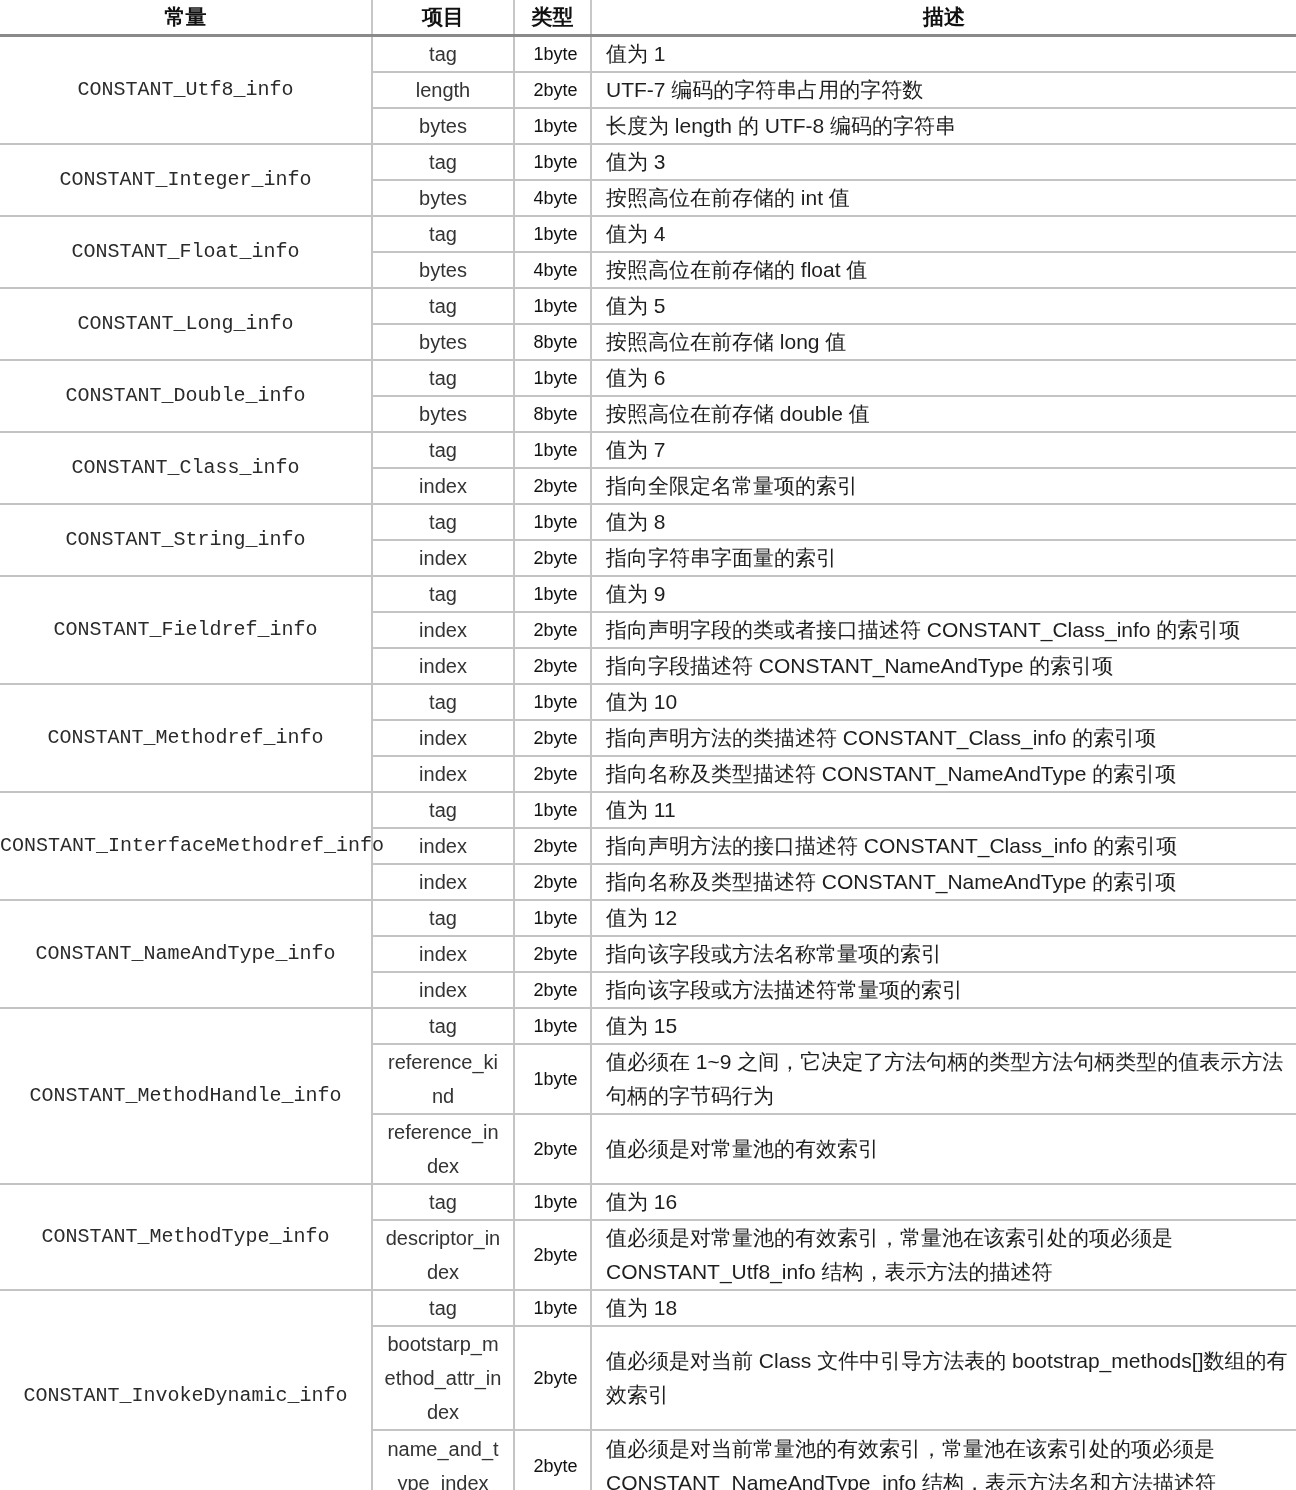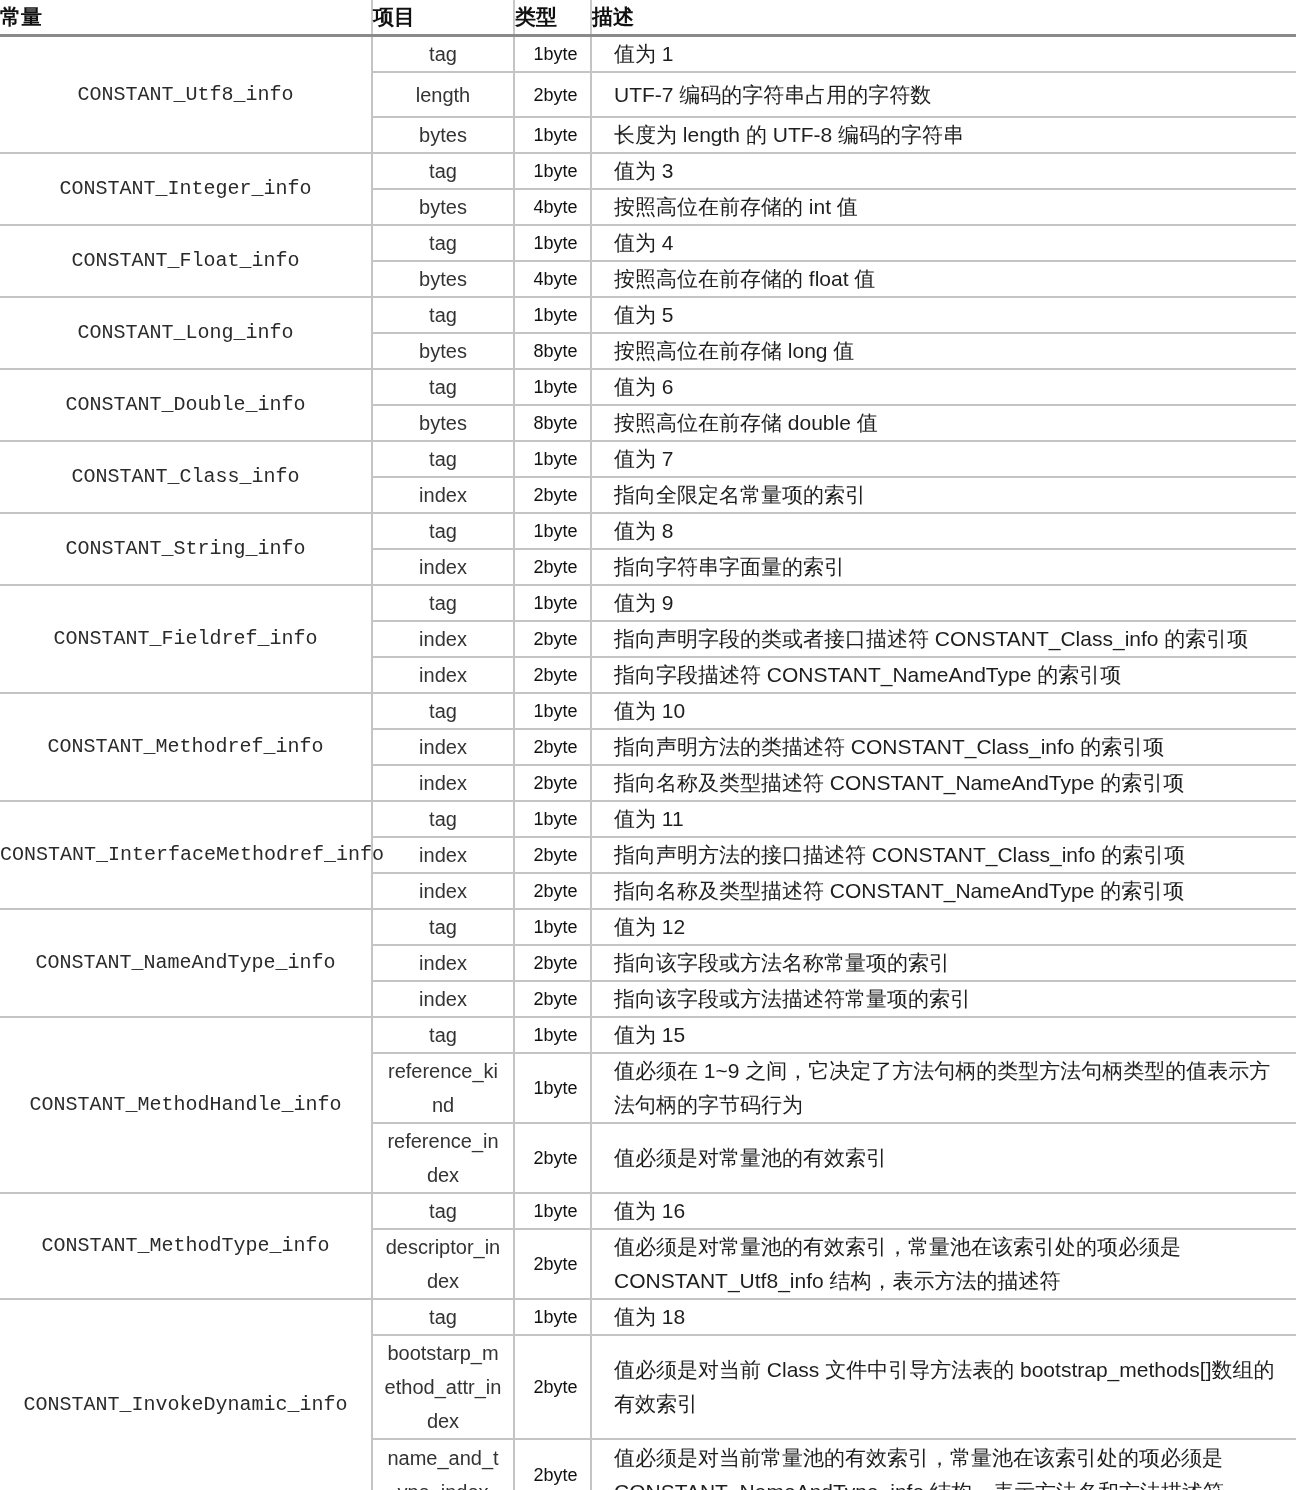--- a/index.html
+++ b/index.html
@@ -18,21 +18,21 @@
     table.ct col.c2 { width: 77px; }
     table.ct col.c3 { width: 705px; }
     table.ct th {
       height: 34px;
       font-weight: bold;
       font-size: 21px;
       color: #111111;
       border-left: 2px solid #c8c8c8;
       border-bottom: 3px solid #8a8a8a;
       padding: 0;
-      text-align: left;
+      text-align: center;
       vertical-align: middle;
     }
     table.ct th:first-child { border-left: none; }
     table.ct td {
       border-top: 2px solid #c4c4c4;
       border-left: 2px solid #c4c4c4;
       padding: 0;
       vertical-align: middle;
       line-height: 34px;
     }
@@ -52,21 +52,21 @@
       margin-top: 28px;
     }
     table.ct td.type {
       text-align: center;
       font-size: 18px;
       color: #111111;
       padding-left: 6px;
     }
     table.ct td.desc {
       text-align: left;
-      padding-left: 22px;
+      padding-left: 14px;
       padding-right: 8px;
       font-size: 21px;
       color: #1e1e1e;
     }
   </style>
 </head>
 <body>
 
 <table class="ct">
   <colgroup>
@@ -84,21 +84,21 @@
     </tr>
   </thead>
   <tbody>
 
     <tr style="height:36px">
       <td class="name" rowspan="3">CONSTANT_Utf8_info</td>
       <td class="item">tag</td>
       <td class="type">1byte</td>
       <td class="desc">值为 1</td>
     </tr>
-    <tr style="height:45px">
+    <tr style="height:36px">
       <td class="item">length</td>
       <td class="type">2byte</td>
       <td class="desc">UTF-7 编码的字符串占用的字符数</td>
     </tr>
     <tr style="height:36px">
       <td class="item">bytes</td>
       <td class="type">1byte</td>
       <td class="desc">长度为 length 的 UTF-8 编码的字符串</td>
     </tr>
 

